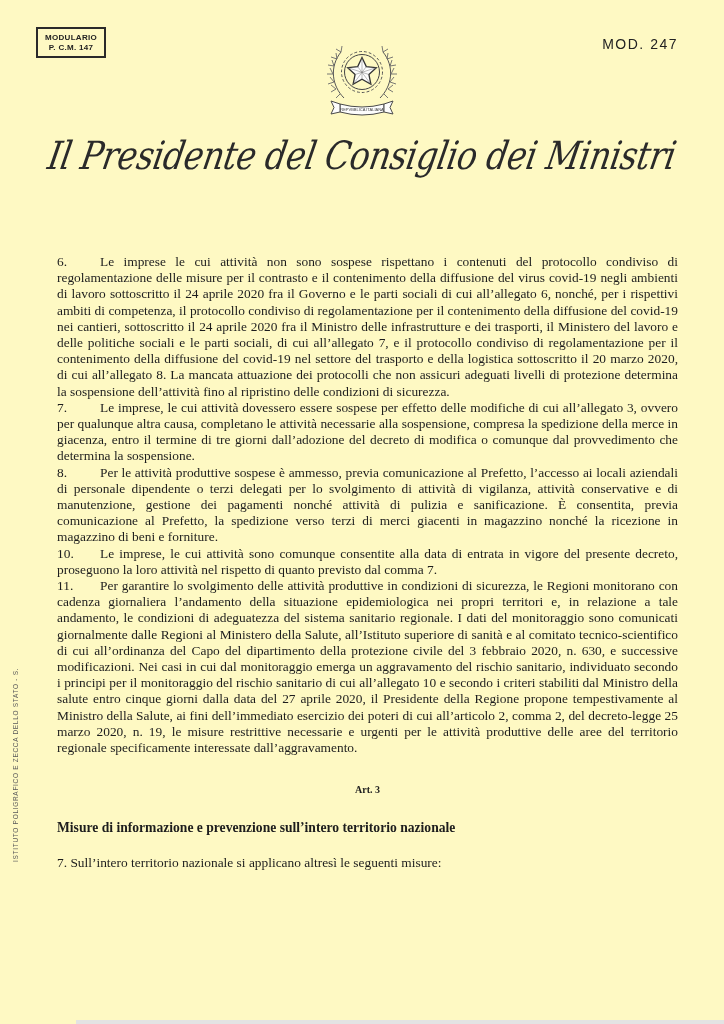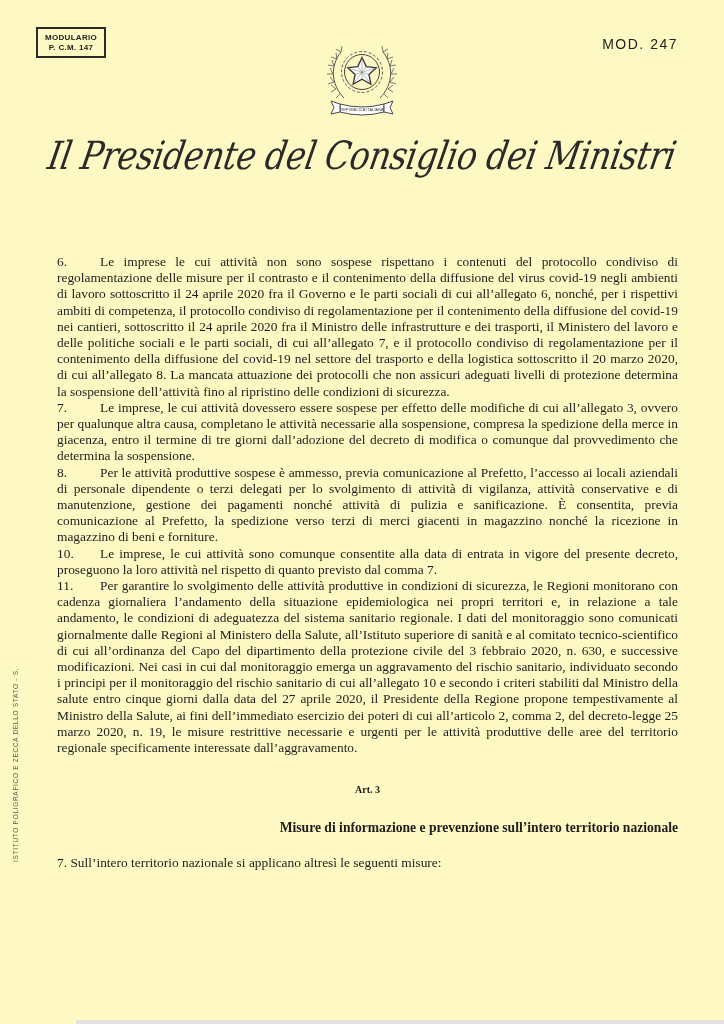--- a/index.html
+++ b/index.html
@@ -46,21 +46,21 @@
     margin-top:43px;
   }
   .para { margin:0; }
   .pnum { display:inline-block; width:43px; }
   .article-heading {
     margin-top:26px;
     text-align:center; font-weight:bold; font-size:10px;
   }
   .article-subtitle {
     margin-top:21px;
-    text-align:right; font-weight:bold; font-size:13.6px;
+    text-align:left; font-weight:bold; font-size:13.6px;
   }
   .clause-intro { margin-top:19px; text-align:left; }
   .clause-item { text-indent:19px; text-align:justify; }
   .side-note {
     position:absolute; left:12px; top:862px;
     transform:rotate(-90deg); transform-origin:0 0;
     font-family:"Liberation Sans", sans-serif;
     font-size:6.5px; letter-spacing:0.7px;
     color:#5a5a5a; white-space:nowrap;
   }

